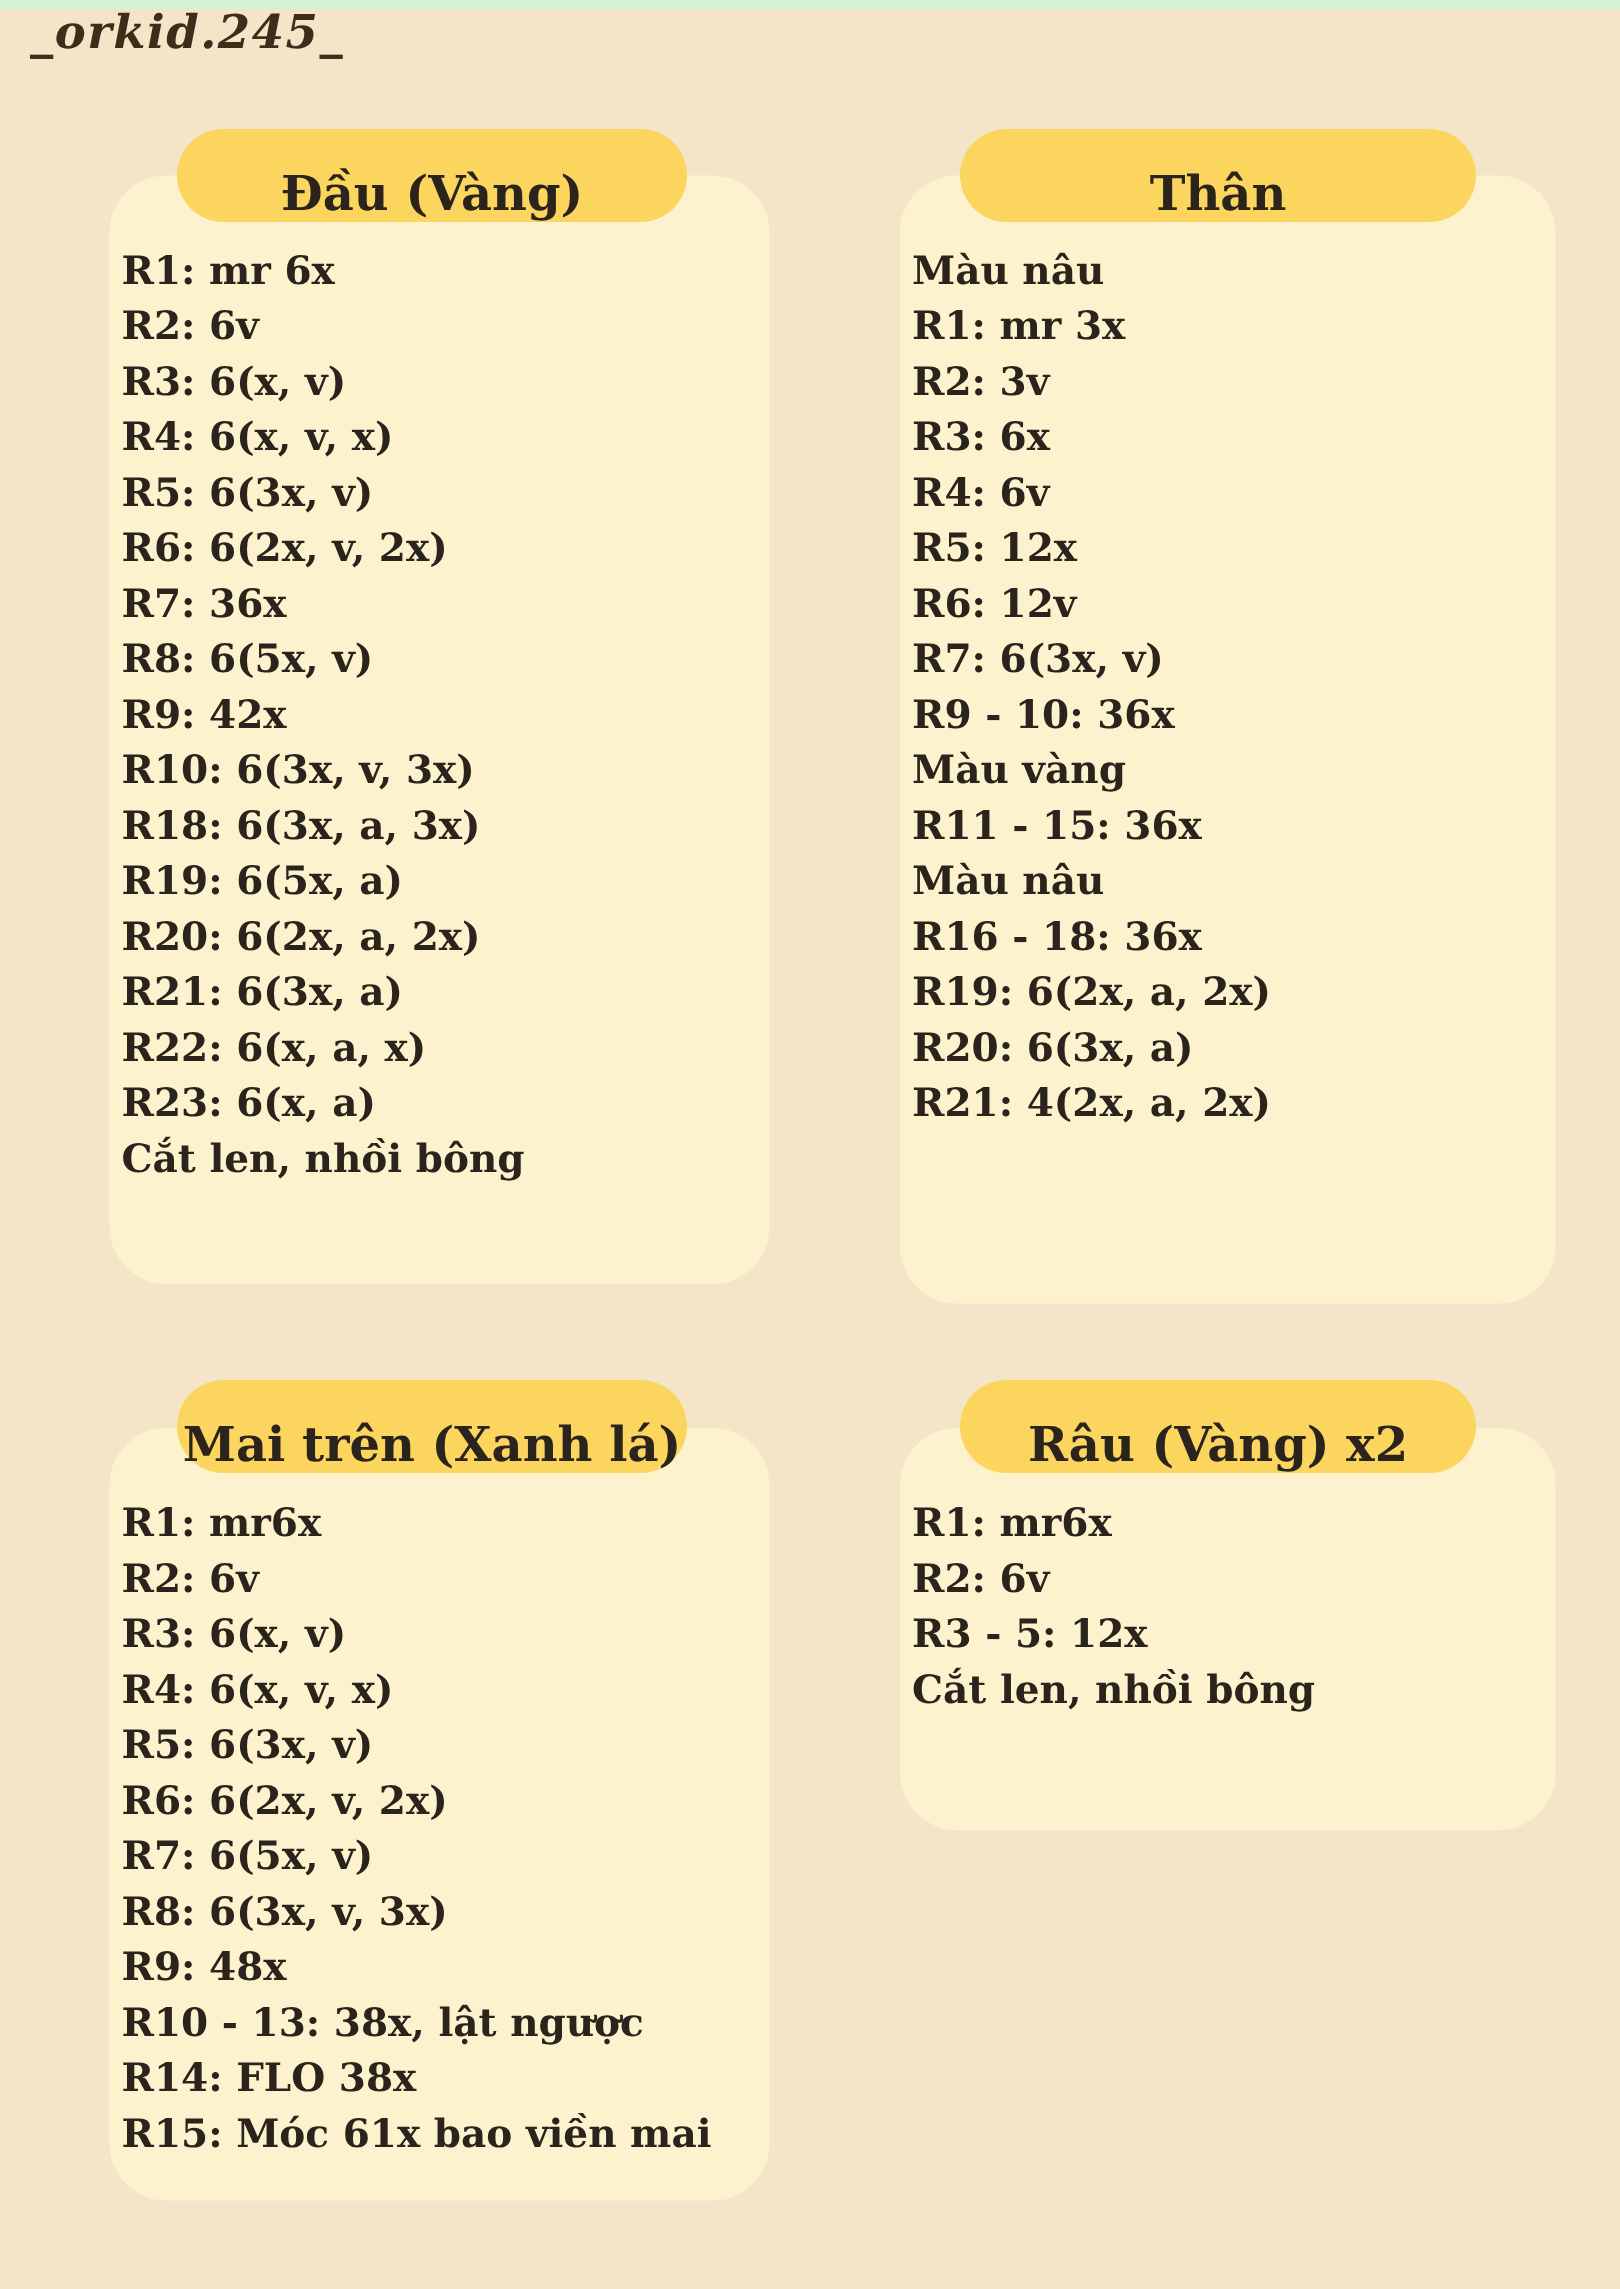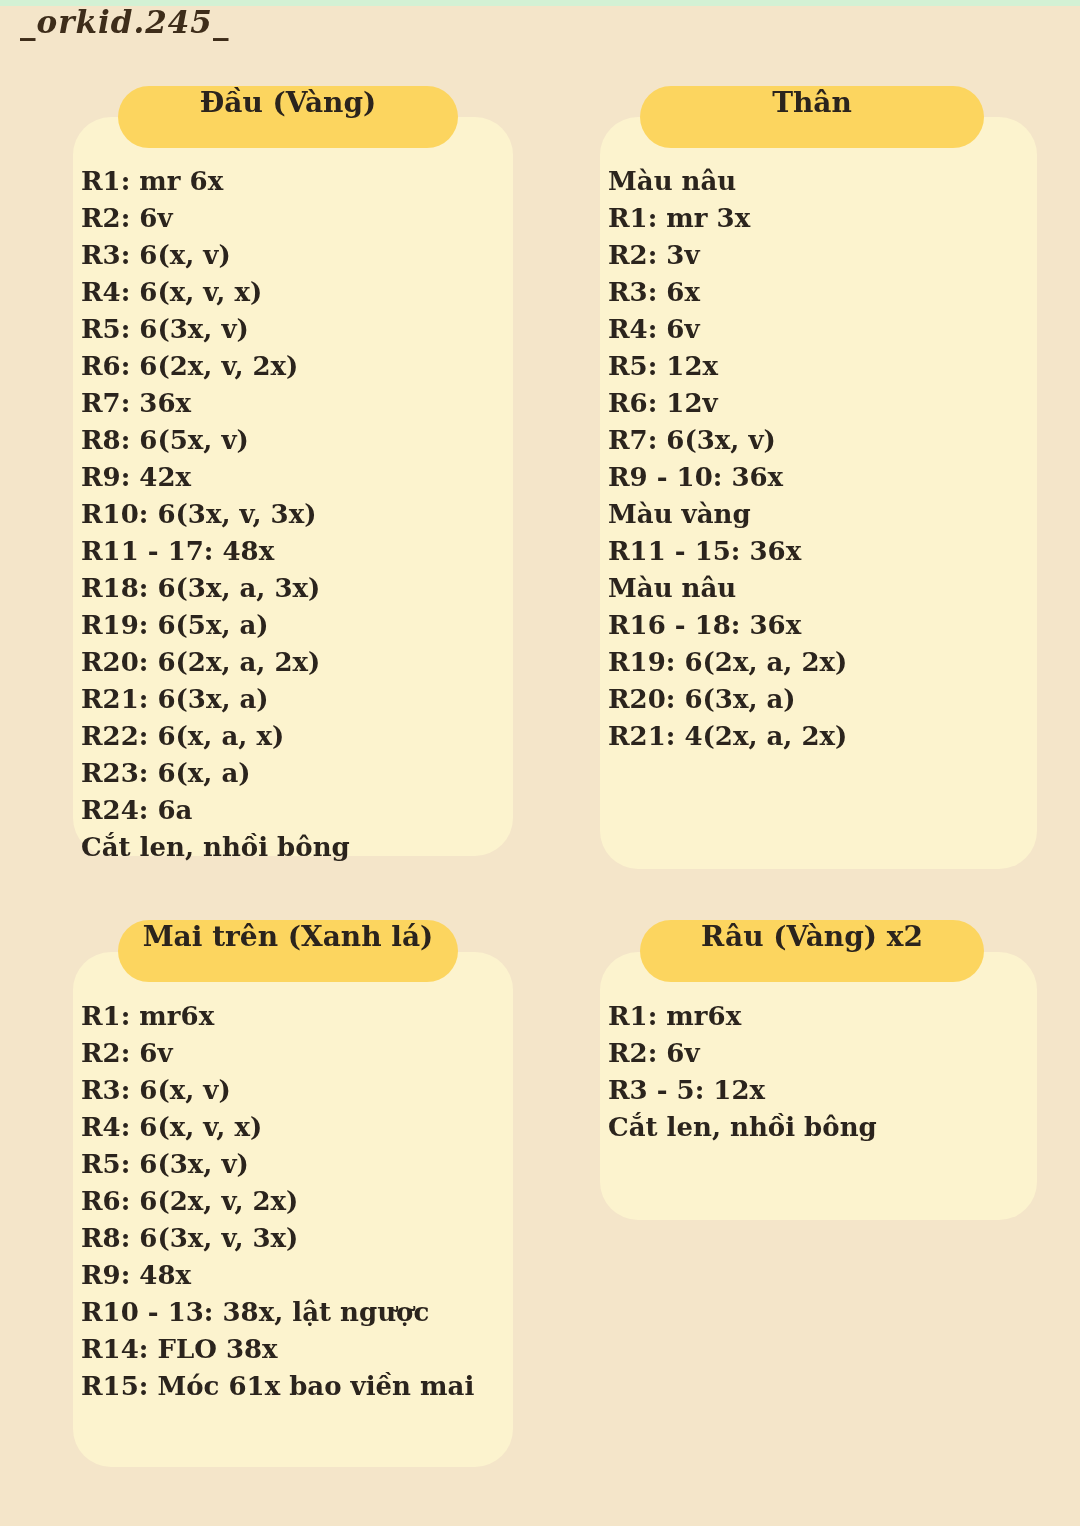--- a/index.html
+++ b/index.html
@@ -33,25 +33,25 @@
     background: var(--card, #fcf3ce);
     border-radius: 38px;
     z-index: 1;
   }
   .pill {
     position: absolute;
     height: 62px;
     border-radius: 31px;
     background: var(--pill, #fcd55f);
     display: flex;
-    align-items: flex-start;
+    align-items: flex-end;
     justify-content: center;
     z-index: 2;
     font-weight: bold;
-    font-size: 28px;
+    font-size: 32px;
     color: var(--text, #2b241d);
   }
   .card-lines {
     padding: 46px 0 0 8px;
   }
   .line {
     font-size: 26px;
     line-height: 37px;
     font-weight: bold;
     color: var(--text, #2b241d);
@@ -82,28 +82,26 @@
       <div class="line">R1: mr 6x</div>
       <div class="line">R2: 6v</div>
       <div class="line">R3: 6(x, v)</div>
       <div class="line">R4: 6(x, v, x)</div>
       <div class="line">R5: 6(3x, v)</div>
       <div class="line">R6: 6(2x, v, 2x)</div>
       <div class="line">R7: 36x</div>
       <div class="line">R8: 6(5x, v)</div>
       <div class="line">R9: 42x</div>
       <div class="line">R10: 6(3x, v, 3x)</div>
-      <div class="line">R11 - 17: 48x</div>
       <div class="line">R18: 6(3x, a, 3x)</div>
       <div class="line">R19: 6(5x, a)</div>
       <div class="line">R20: 6(2x, a, 2x)</div>
       <div class="line">R21: 6(3x, a)</div>
       <div class="line">R22: 6(x, a, x)</div>
       <div class="line">R23: 6(x, a)</div>
-      <div class="line">R24: 6a</div>
       <div class="line">Cắt len, nhồi bông</div>
     </div>
 </div>
 
 <div class="pill p2">
   <span>Thân</span>
 </div>
 <div class="card c2">
   <div class="card-lines">
       <div class="line">Màu nâu</div>
@@ -129,20 +127,21 @@
   <span>Mai trên (Xanh lá)</span>
 </div>
 <div class="card c3">
   <div class="card-lines">
       <div class="line">R1: mr6x</div>
       <div class="line">R2: 6v</div>
       <div class="line">R3: 6(x, v)</div>
       <div class="line">R4: 6(x, v, x)</div>
       <div class="line">R5: 6(3x, v)</div>
       <div class="line">R6: 6(2x, v, 2x)</div>
+      <div class="line">R7: 6(5x, v)</div>
       <div class="line">R8: 6(3x, v, 3x)</div>
       <div class="line">R9: 48x</div>
       <div class="line">R10 - 13: 38x, lật ngược</div>
       <div class="line">R14: FLO 38x</div>
       <div class="line">R15: Móc 61x bao viền mai</div>
     </div>
 </div>
 
 <div class="pill p4">
   <span>Râu (Vàng) x2</span>

